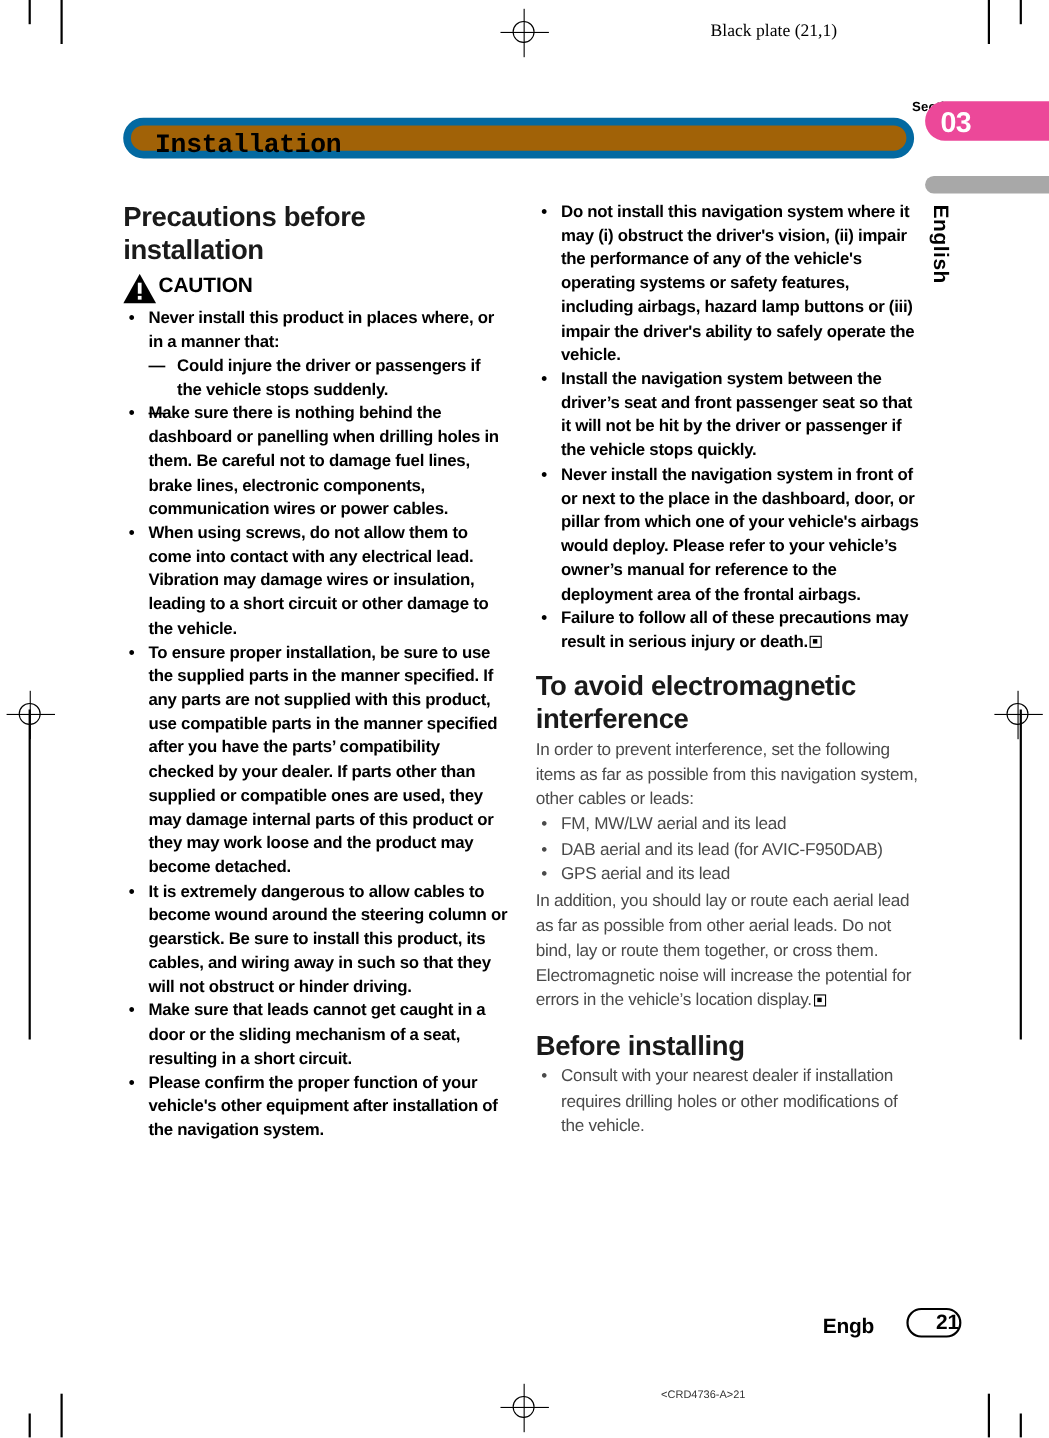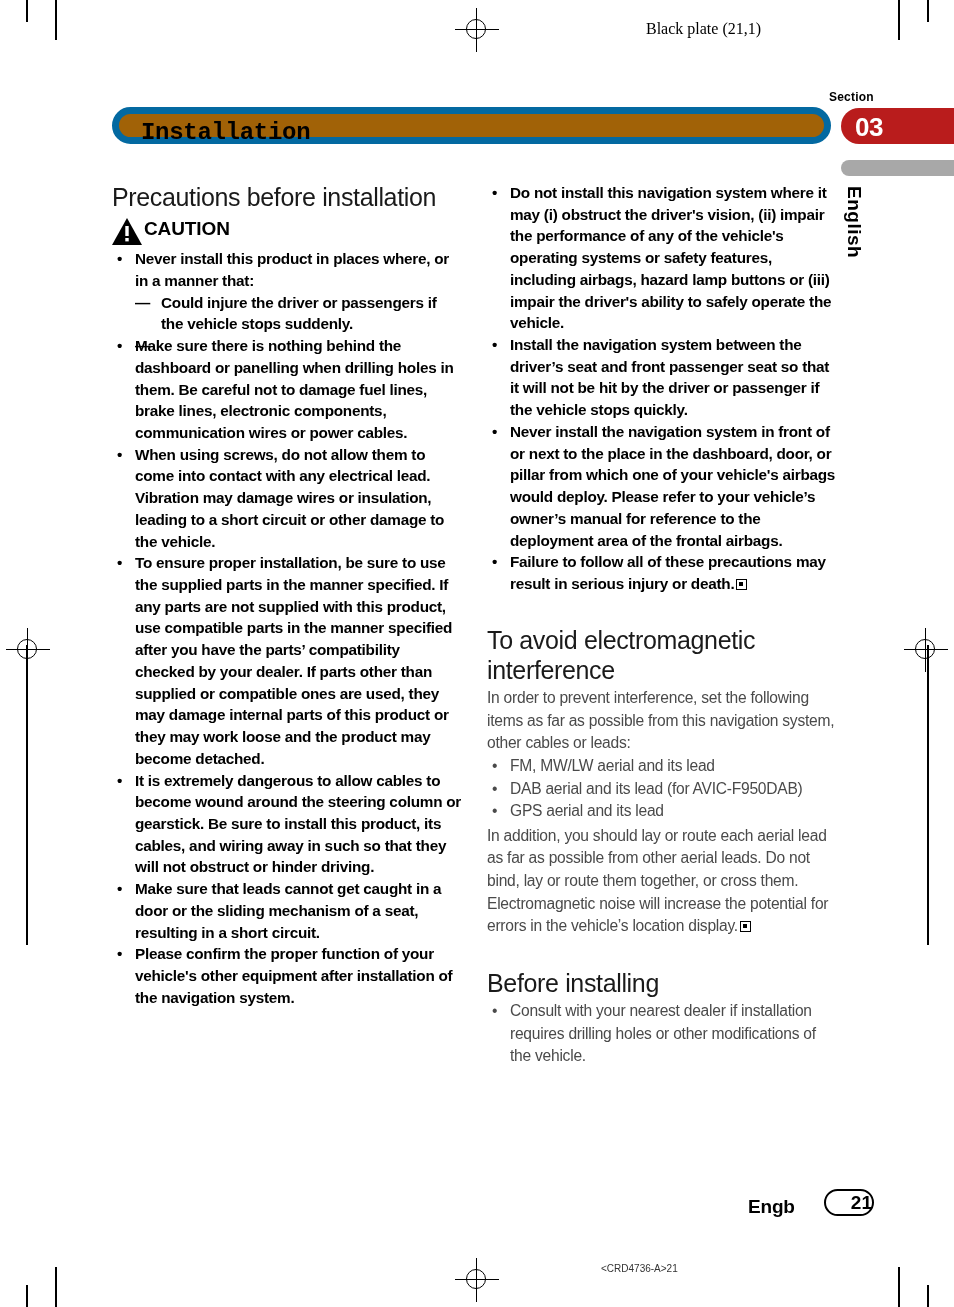--- a/index.html
+++ b/index.html
@@ -66,24 +66,24 @@
     position: absolute;
     left: 829px;
     top: 90px;
     font-size: 12px;
     font-weight: bold;
     letter-spacing: 0.2px;
   }
   .section-box {
     position: absolute;
     left: 841px;
-    top: 108px;
+    top: 92px;
     width: 113px;
     height: 36px;
-    background: #b91c1c;
+    background: #ec4899;
     border-radius: 18px 0 0 18px;
   }
   .section-num {
     position: absolute;
     left: 14px;
     top: 4px;
     color: #fff;
     font-size: 26px;
     font-weight: bold;
     letter-spacing: -0.5px;
@@ -135,27 +135,27 @@
     position: absolute;
     top: 182px;
     width: 350px;
   }
   .col-left  { left: 112px; }
   .col-right { left: 487px; }
 
   h1.head {
     margin: 0 0 2px 0;
     font-size: 25px;
-    font-weight: normal;
+    font-weight: bold;
     line-height: 1.21;
     letter-spacing: -0.35px;
     color: #1a1a1a;
   }
   h1.head.spaced {
-    margin-top: 30px;
+    margin-top: 14px;
   }
 
   .caution-row {
     display: flex;
     align-items: flex-start;
     margin: 6px 0 3px 0;
   }
   .caution-tri {
     width: 30px;
     height: 27px;

